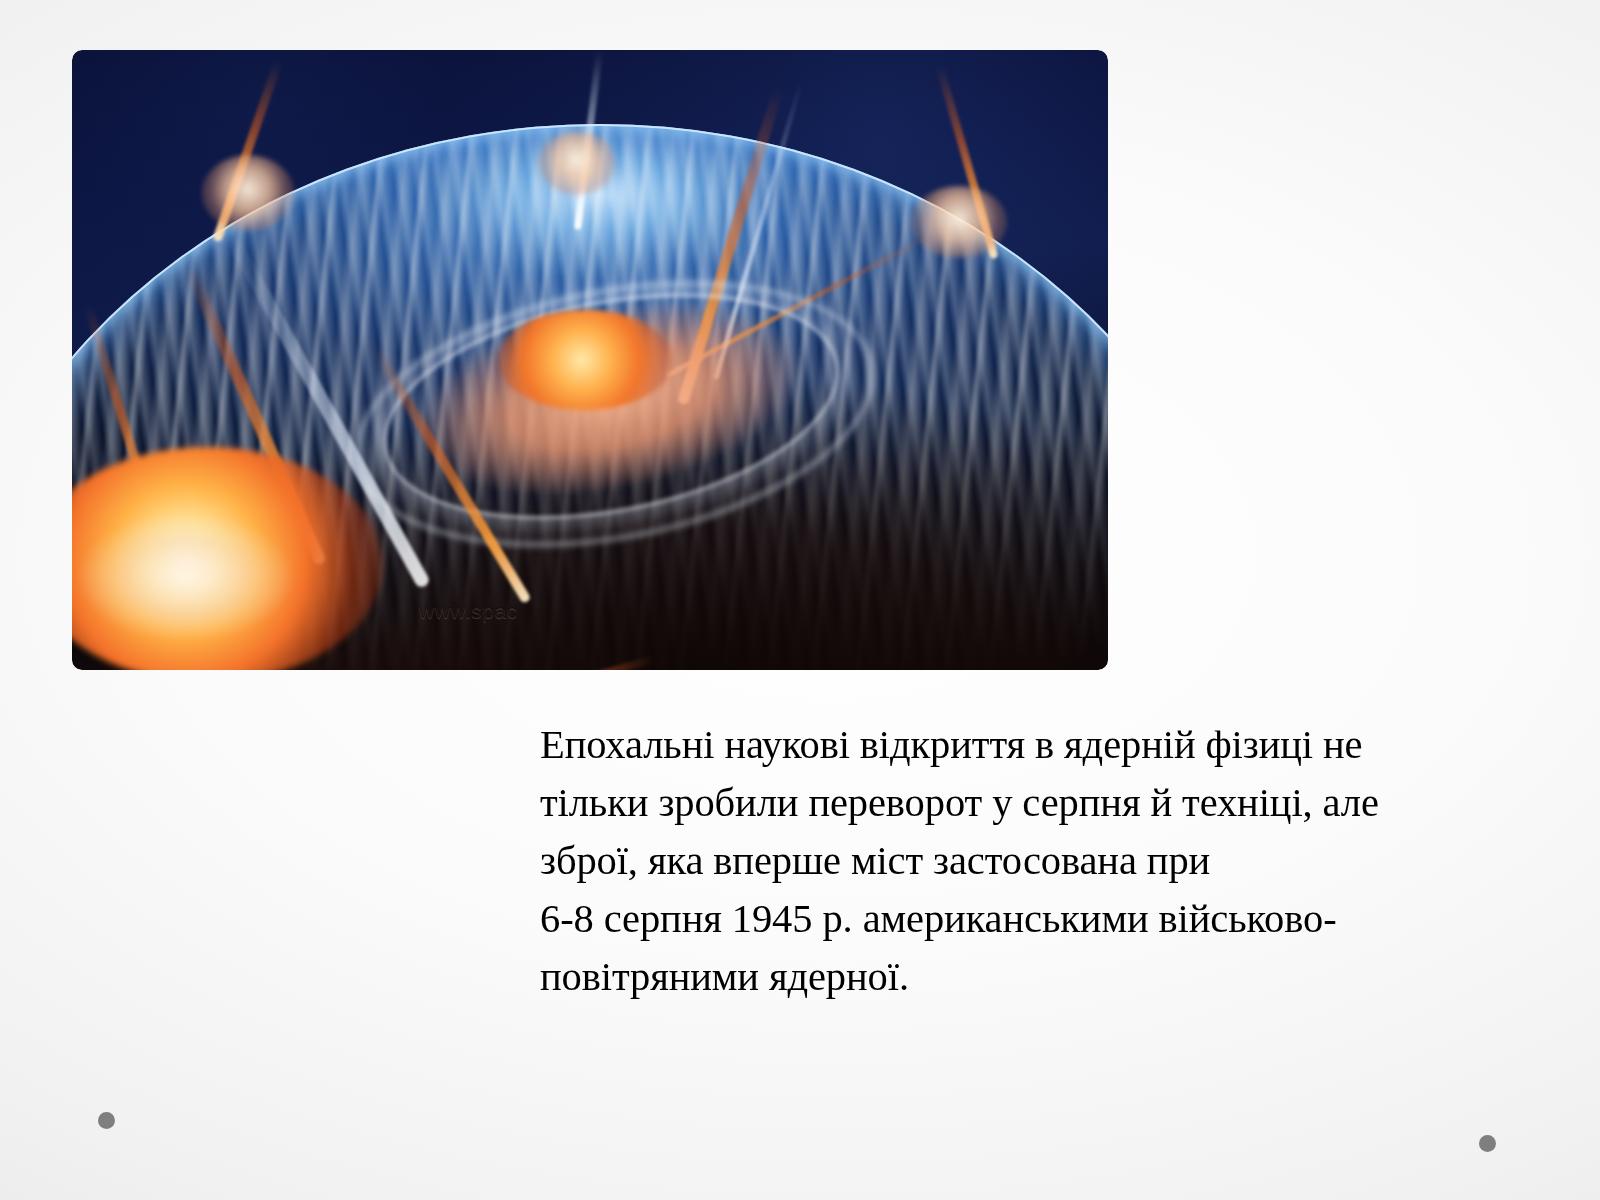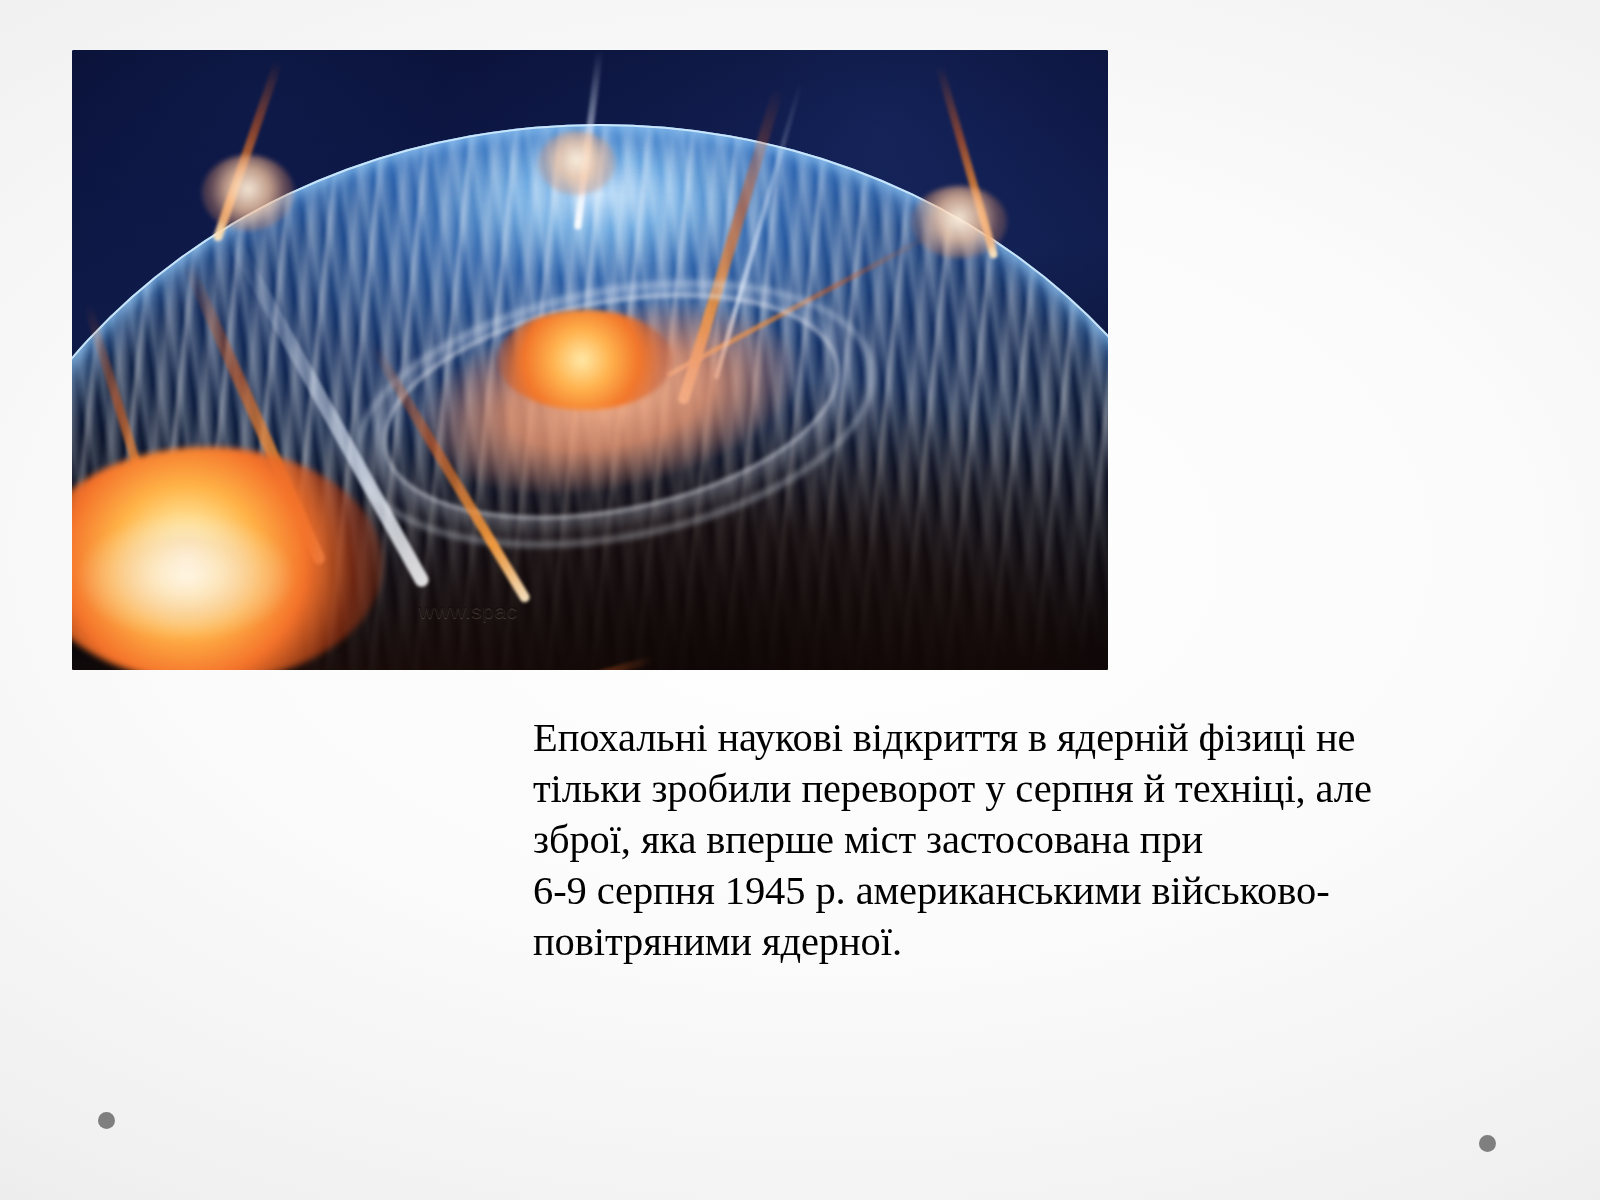--- a/index.html
+++ b/index.html
@@ -28,21 +28,21 @@
     position: absolute;
     left: 72px;
     top: 50px;
     width: 1036px;
     height: 620px;
   }
   .picture {
     position: absolute;
     inset: 0;
     overflow: hidden;
-    border-radius: 1px;
+    border-radius: 10px;
     -webkit-mask-image: radial-gradient(ellipse 104% 104% at 50% 50%, #000 0%, #000 92%, rgba(0,0,0,0.55) 97%, rgba(0,0,0,0) 100%);
             mask-image: radial-gradient(ellipse 104% 104% at 50% 50%, #000 0%, #000 92%, rgba(0,0,0,0.55) 97%, rgba(0,0,0,0) 100%);
     filter: blur(0.4px);
     padding-left: 24px;
   }
 
   
   .sky {
     position: absolute;
     inset: 0;
@@ -229,21 +229,21 @@
     left: 532px;
     top: 712px;
     width: 940px;
     color: #000000;
     font-family: "Liberation Serif", serif;
     font-size: 40.5px;
     line-height: 50px;
     letter-spacing: -0.1px;
   }
   .body-text p {
-    margin: 1px;
+    margin: 8px;
   }
 
   
   .deco-dot {
     position: absolute;
     width: 17px;
     height: 17px;
     border-radius: 50%;
     background: #7f7f7f;
   }
@@ -296,20 +296,20 @@
       <div class="streak orange" style="left:46%; top:86%; width:8px; height:210px; transform:rotate(74deg);"></div>
 
       <div class="watermark">www.spac</div>
     </div>
   </div>
 
   <div class="body-text">
     <p>Епохальні наукові відкриття в ядерній фізиці не</p>
     <p>тільки зробили переворот у серпня й техніці, але</p>
     <p>зброї, яка вперше міст застосована при</p>
-    <p>6-9 серпня 1945 р. американськими військово-</p>
+    <p>6-8 серпня 1945 р. американськими військово-</p>
     <p>повітряними ядерної.</p>
   </div>
 
   <div class="deco-dot left"></div>
   <div class="deco-dot right"></div>
 
 </div>
 
 </body></html>

